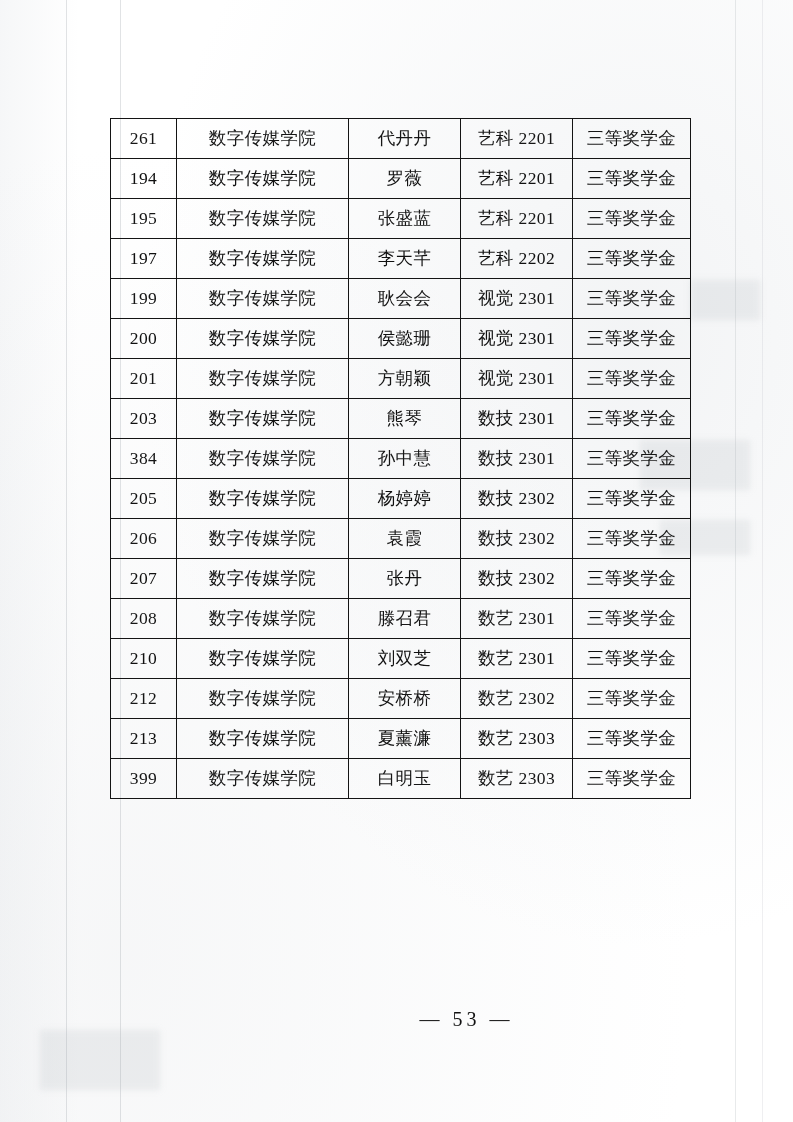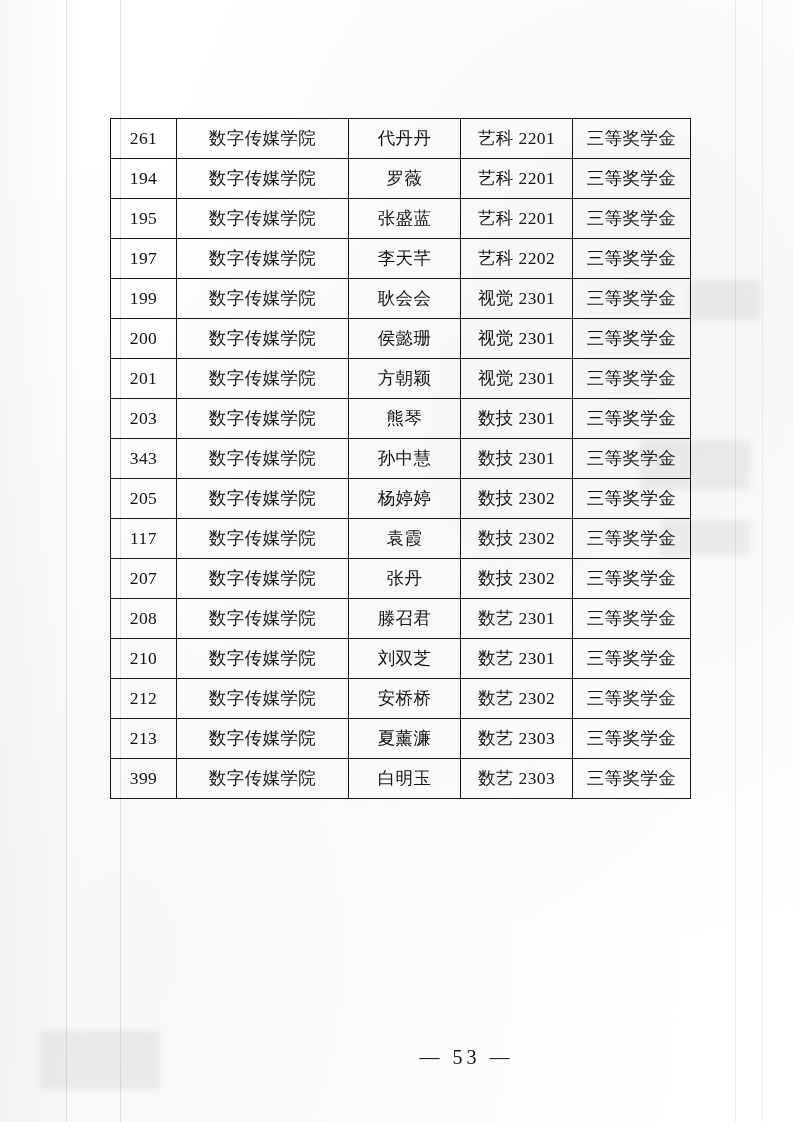--- a/index.html
+++ b/index.html
@@ -96,21 +96,20 @@
   .footer {
     position: absolute;
     left: 0;
     right: 0;
     top: 1008px;
     text-align: center;
     font-size: 20px;
     letter-spacing: 4px;
     color: #111111;
     padding-left: 140px;
-    margin-top: 38px;
   }
 </style>
 </head>
 <body>
 
 <div class="page">
 
   <div class="fold f1"></div>
   <div class="fold f2"></div>
   <div class="fold f3"></div>
@@ -181,35 +180,35 @@
           <td class="award">三等奖学金</td>
         </tr>
         <tr>
           <td class="no">203</td>
           <td class="dept">数字传媒学院</td>
           <td class="name">熊琴</td>
           <td class="cls">数技 2301</td>
           <td class="award">三等奖学金</td>
         </tr>
         <tr>
-          <td class="no">343</td>
+          <td class="no">384</td>
           <td class="dept">数字传媒学院</td>
           <td class="name">孙中慧</td>
           <td class="cls">数技 2301</td>
           <td class="award">三等奖学金</td>
         </tr>
         <tr>
           <td class="no">205</td>
           <td class="dept">数字传媒学院</td>
           <td class="name">杨婷婷</td>
           <td class="cls">数技 2302</td>
           <td class="award">三等奖学金</td>
         </tr>
         <tr>
-          <td class="no">117</td>
+          <td class="no">206</td>
           <td class="dept">数字传媒学院</td>
           <td class="name">袁霞</td>
           <td class="cls">数技 2302</td>
           <td class="award">三等奖学金</td>
         </tr>
         <tr>
           <td class="no">207</td>
           <td class="dept">数字传媒学院</td>
           <td class="name">张丹</td>
           <td class="cls">数技 2302</td>

